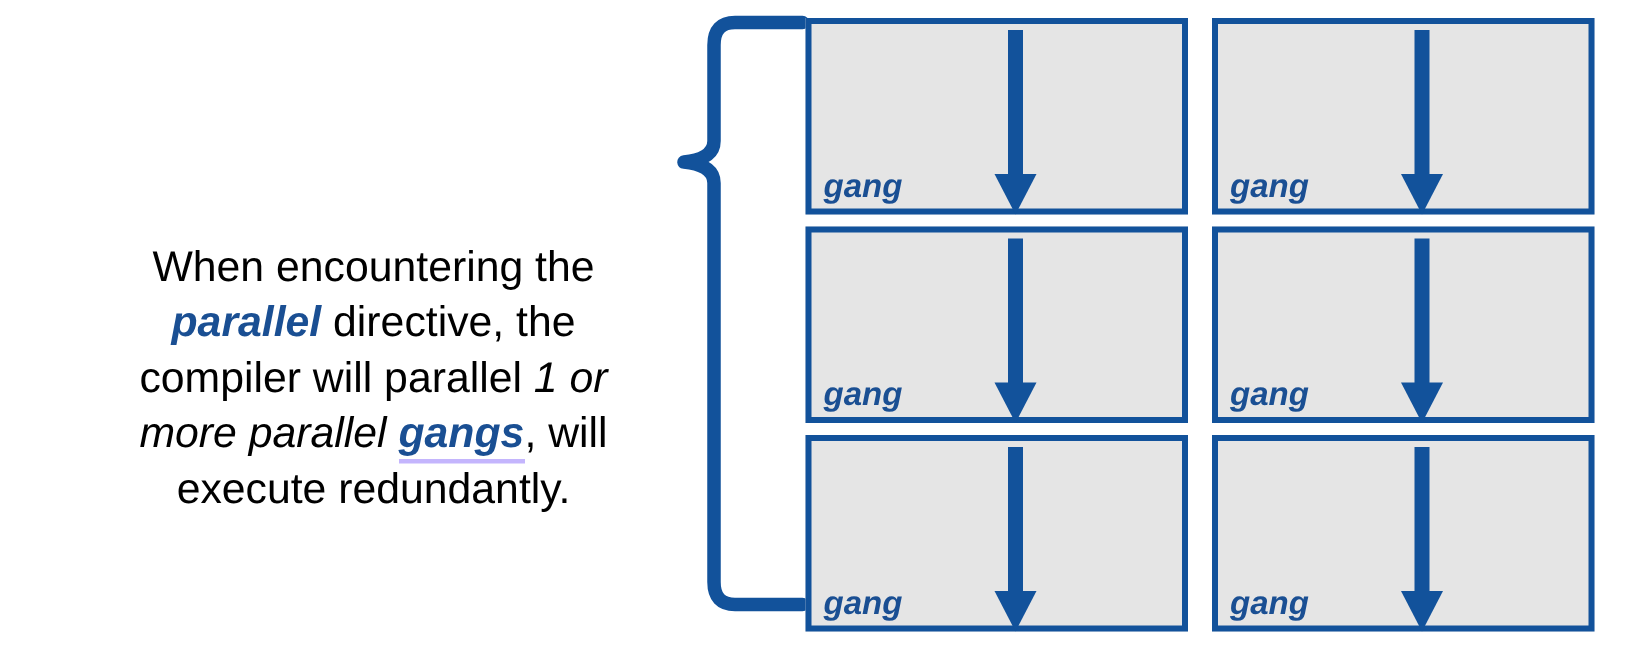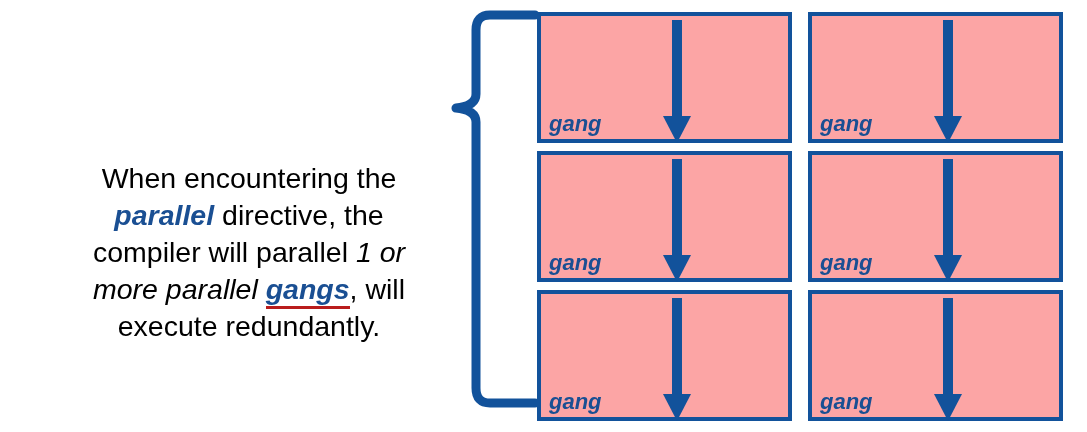--- a/index.html
+++ b/index.html
@@ -52,21 +52,21 @@
     font-style: italic;
   }
   #description-text .it-black {
     font-style: italic;
     color: #000000;
   }
   #description-text .hl-gangs {
     color: #1a4f93;
     font-weight: bold;
     font-style: italic;
-    border-bottom: 3px solid #b91c1c;
+    border-bottom: 3px solid #c4b5fd;
     padding-bottom: 1px;
   }
 
   
   #brace-wrap {
     position: absolute;
     left: 450px;
     top: 0px;
     width: 90px;
     height: 432px;
@@ -89,21 +89,21 @@
   .gang-row.r0 { top: 0px; }
   .gang-row.r1 { top: 139px; }
   .gang-row.r2 { top: 278px; }
 
   .gang-box {
     position: absolute;
     top: 0;
     width: 255px;
     height: 131px;
     box-sizing: border-box;
-    background: #fca5a5;
+    background: #e5e5e5;
     border: 4px solid #12529b;
   }
   .gang-box.c0 { left: 0px; }
   .gang-box.c1 { left: 271px; }
 
   .gang-label {
     position: absolute;
     left: 8px;
     bottom: 2px;
     font-size: 22px;

